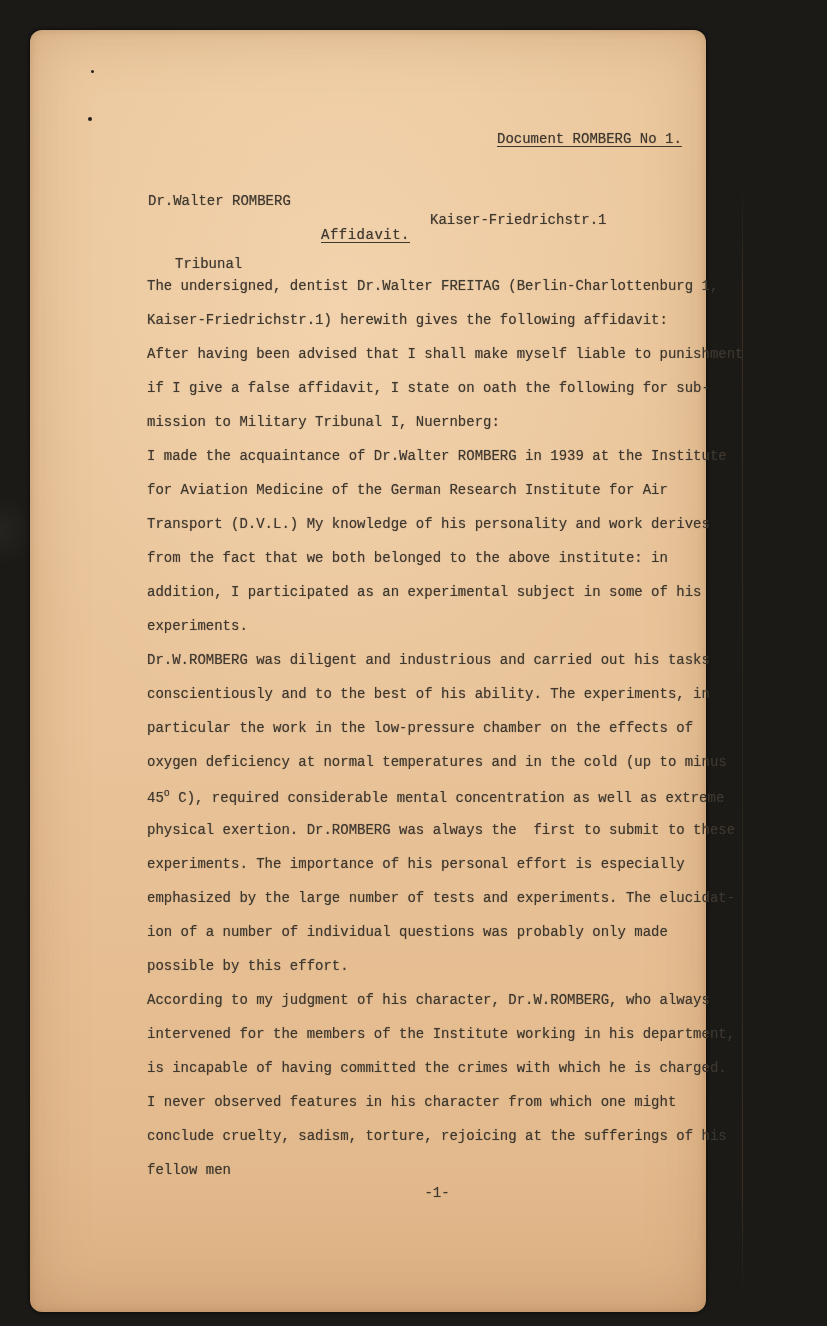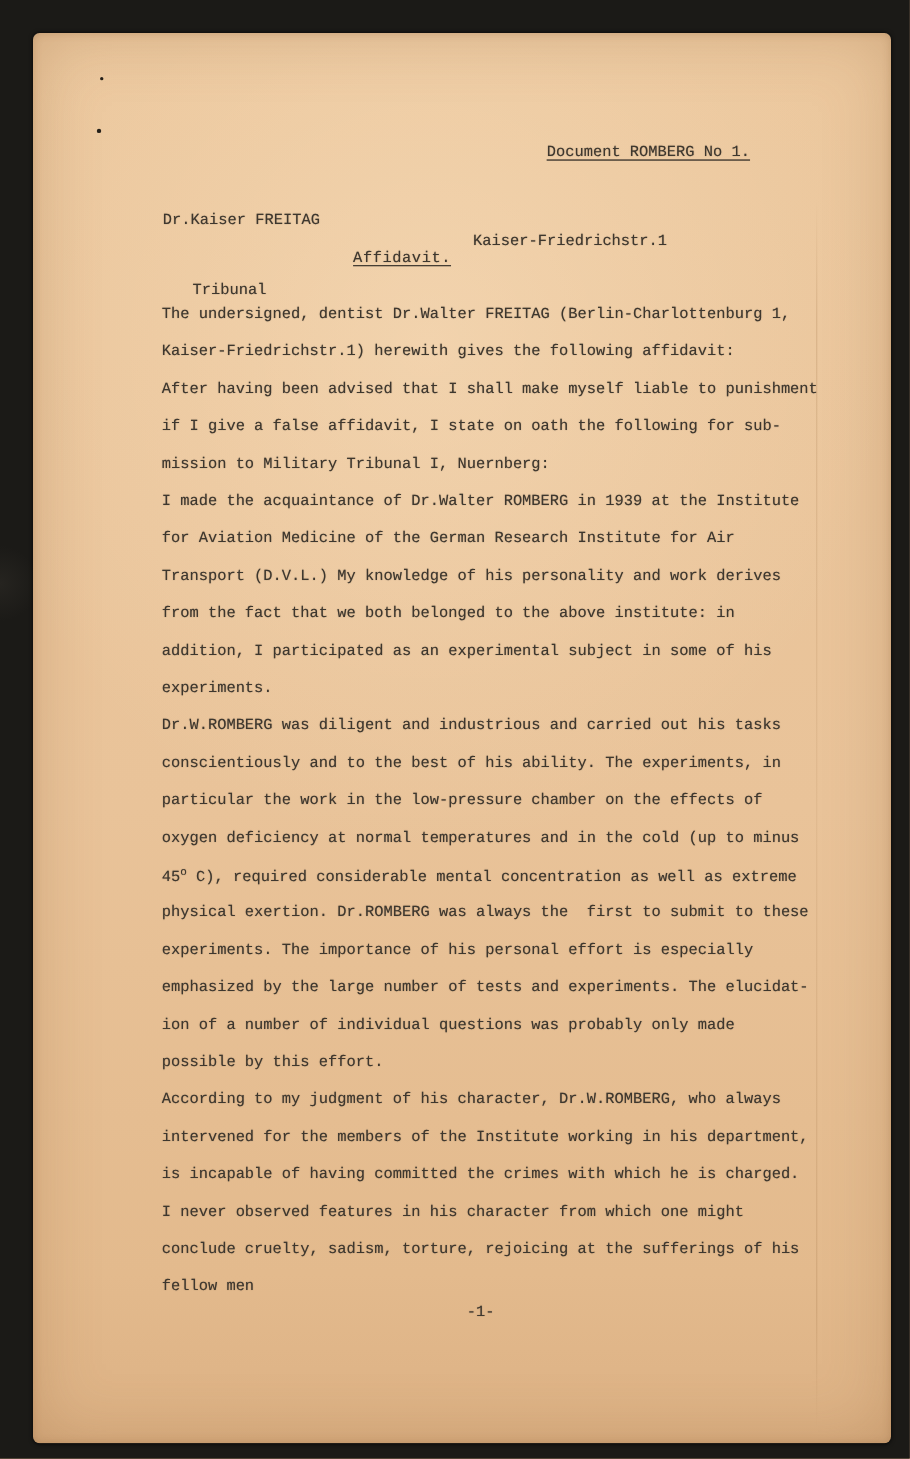--- a/index.html
+++ b/index.html
@@ -18,23 +18,23 @@
     position: absolute;
     inset: 0;
     background:
       radial-gradient(circle at 0% 40%, rgba(70,65,58,0.25) 0%, rgba(0,0,0,0) 3%),
       #1b1a17;
   }
   .paper {
     position: absolute;
     left: 30px;
     top: 30px;
-    width: 780px;
+    width: 676px;
     height: 1282px;
-    border-radius: 6px;
+    border-radius: 12px;
     background:
       radial-gradient(ellipse 90% 60% at 46% 22%, rgba(255,235,205,0.35) 0%, rgba(255,235,205,0) 60%),
       linear-gradient(180deg, #ecc89e 0%, #e9c399 55%, #e3ba8d 88%, #dcb184 100%),
       #e8c196;
     box-shadow:
       inset 0 0 60px rgba(140,95,50,0.28),
       inset 0 0 8px rgba(120,80,40,0.25),
       0 0 4px rgba(0,0,0,0.8);
     color: #3e372e;
   }
@@ -129,21 +129,21 @@
 <div class="scan">
   <div class="paper">
 
     <div class="speck s1"></div>
     <div class="speck s2"></div>
     <div class="crease"></div>
 
     <div class="doc-label ink">Document ROMBERG No 1.</div>
 
     <div class="sender ink">
-      <div>Dr.Kaiser FREITAG</div>
+      <div>Dr.Walter ROMBERG</div>
       <div class="indent">Tribunal</div>
     </div>
 
     <div class="dateline ink">
       <div>Kaiser-Friedrichstr.1</div>
     </div>
 
     <div class="heading ink">Affidavit.</div>
 
     <div class="bodytext ink"><div class="tline">The undersigned, dentist Dr.Walter FREITAG (Berlin-Charlottenburg 1,</div><div class="tline">Kaiser-Friedrichstr.1) herewith gives the following affidavit:</div><div class="tline">After having been advised that I shall make myself liable to punishment</div><div class="tline"><span>if I give a false affidavit, I state </span><span class="u">on oath</span><span> the following for sub-</span></div><div class="tline">mission to Military Tribunal I, Nuernberg:</div><div class="tline">I made the acquaintance of Dr.Walter ROMBERG in 1939 at the Institute</div><div class="tline">for Aviation Medicine of the German Research Institute for Air</div><div class="tline">Transport (D.V.L.) My knowledge of his personality and work derives</div><div class="tline">from the fact that we both belonged to the above institute: in</div><div class="tline">addition, I participated as an experimental subject in some of his</div><div class="tline">experiments.</div><div class="tline">Dr.W.ROMBERG was diligent and industrious and carried out his tasks</div><div class="tline">conscientiously and to the best of his ability. The experiments, in</div><div class="tline">particular the work in the low-pressure chamber on the effects of</div><div class="tline">oxygen deficiency at normal temperatures and in the cold (up to minus</div><div class="tline"><span>45</span><span class="sup">o</span><span> C), required considerable mental concentration as well as extreme</span></div><div class="tline">physical exertion. Dr.ROMBERG was always the  first to submit to these</div><div class="tline">experiments. The importance of his personal effort is especially</div><div class="tline">emphasized by the large number of tests and experiments. The elucidat-</div><div class="tline">ion of a number of individual questions was probably only made</div><div class="tline">possible by this effort.</div><div class="tline">According to my judgment of his character, Dr.W.ROMBERG, who always</div><div class="tline">intervened for the members of the Institute working in his department,</div><div class="tline">is incapable of having committed the crimes with which he is charged.</div><div class="tline">I never observed features in his character from which one might</div><div class="tline">conclude cruelty, sadism, torture, rejoicing at the sufferings of his</div><div class="tline">fellow men</div></div>

